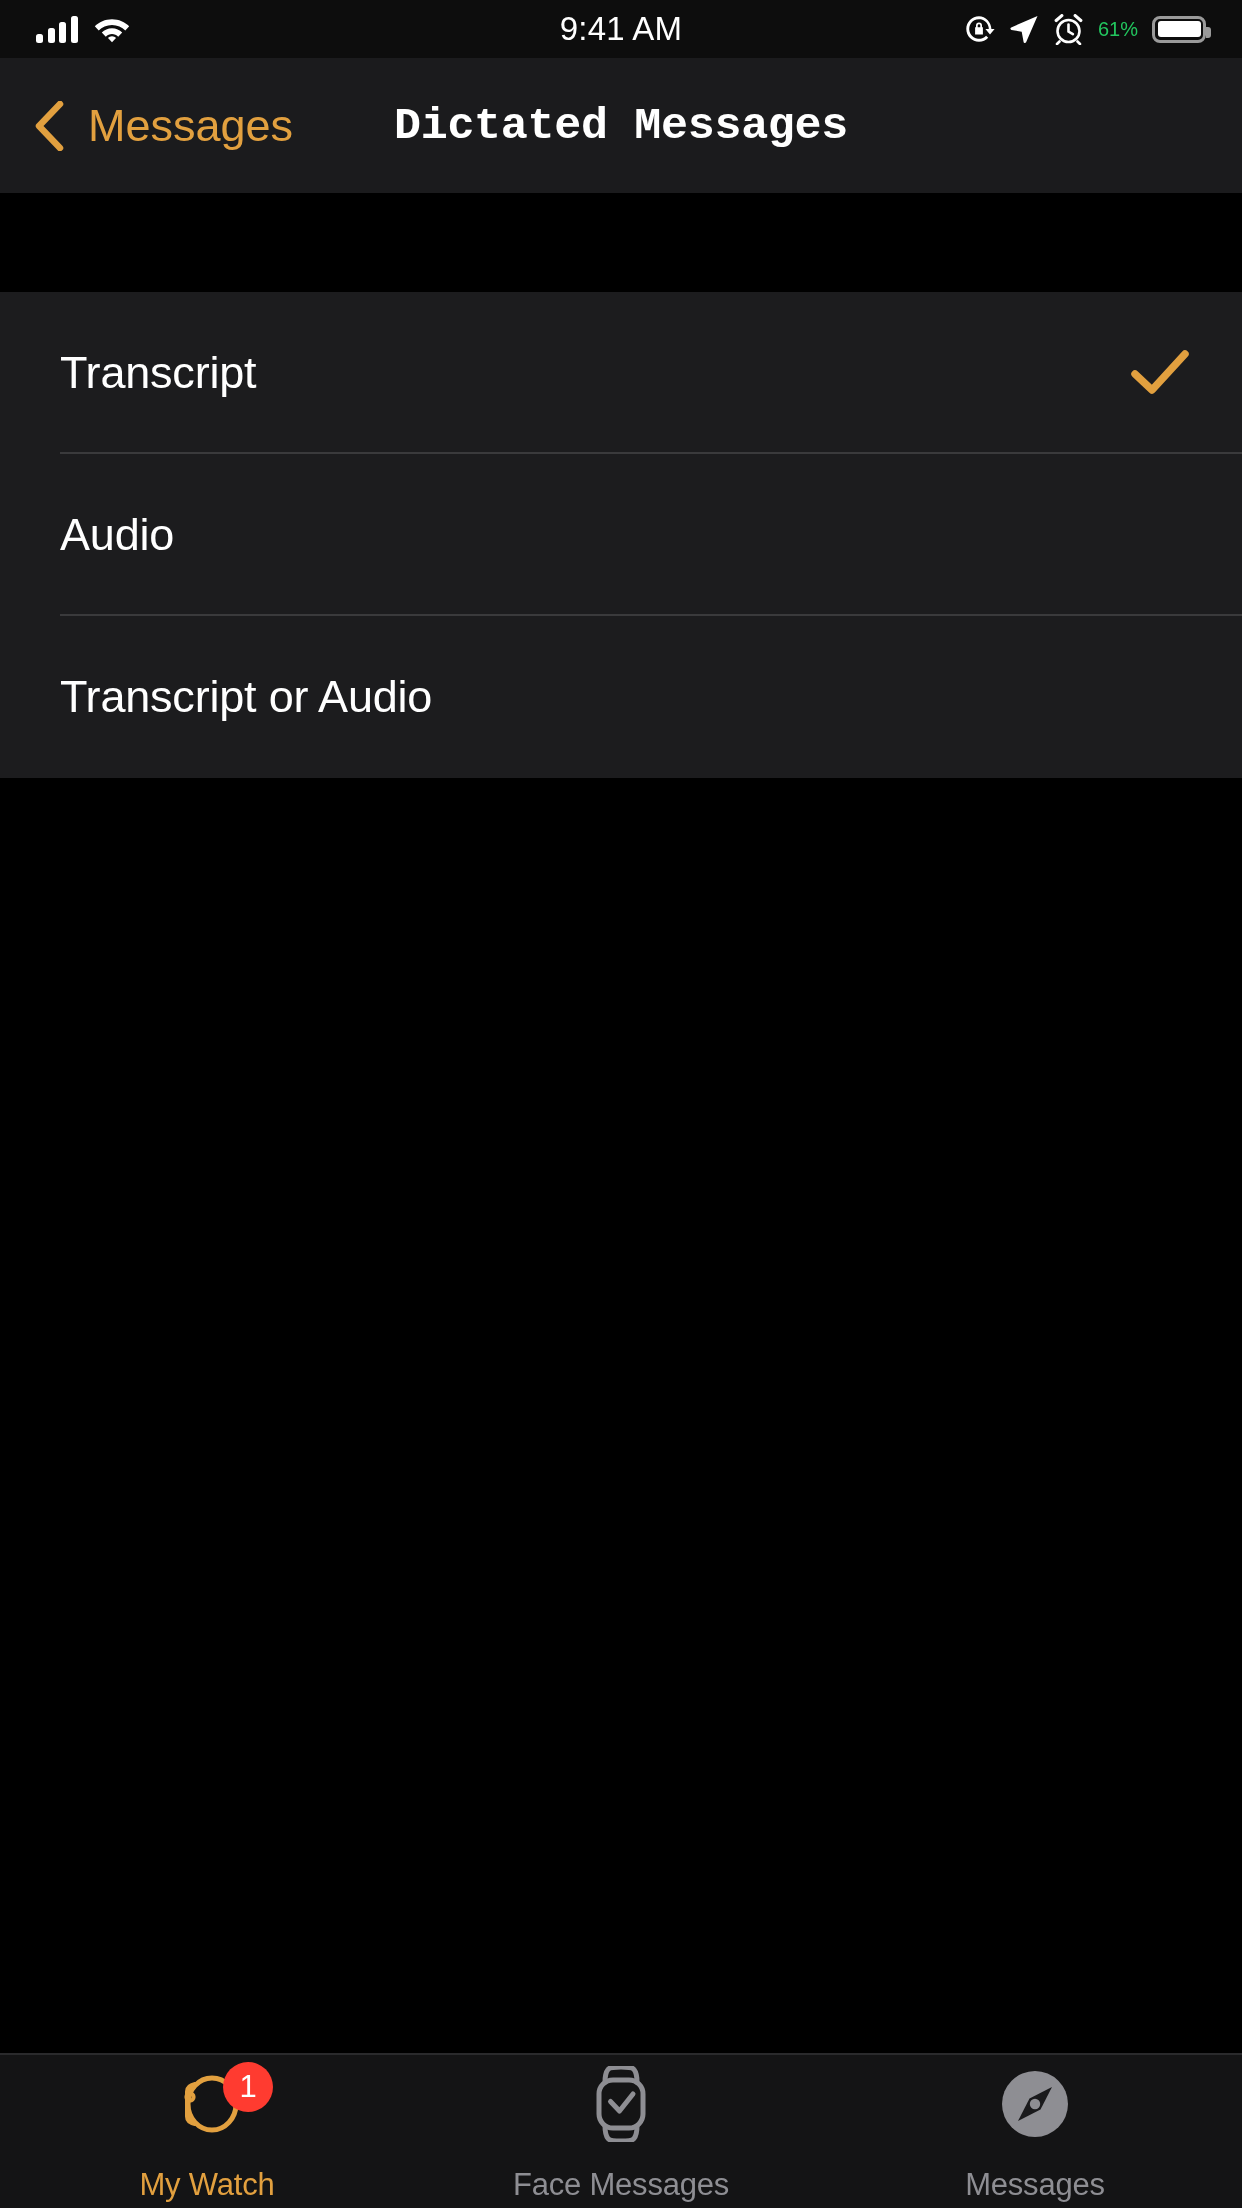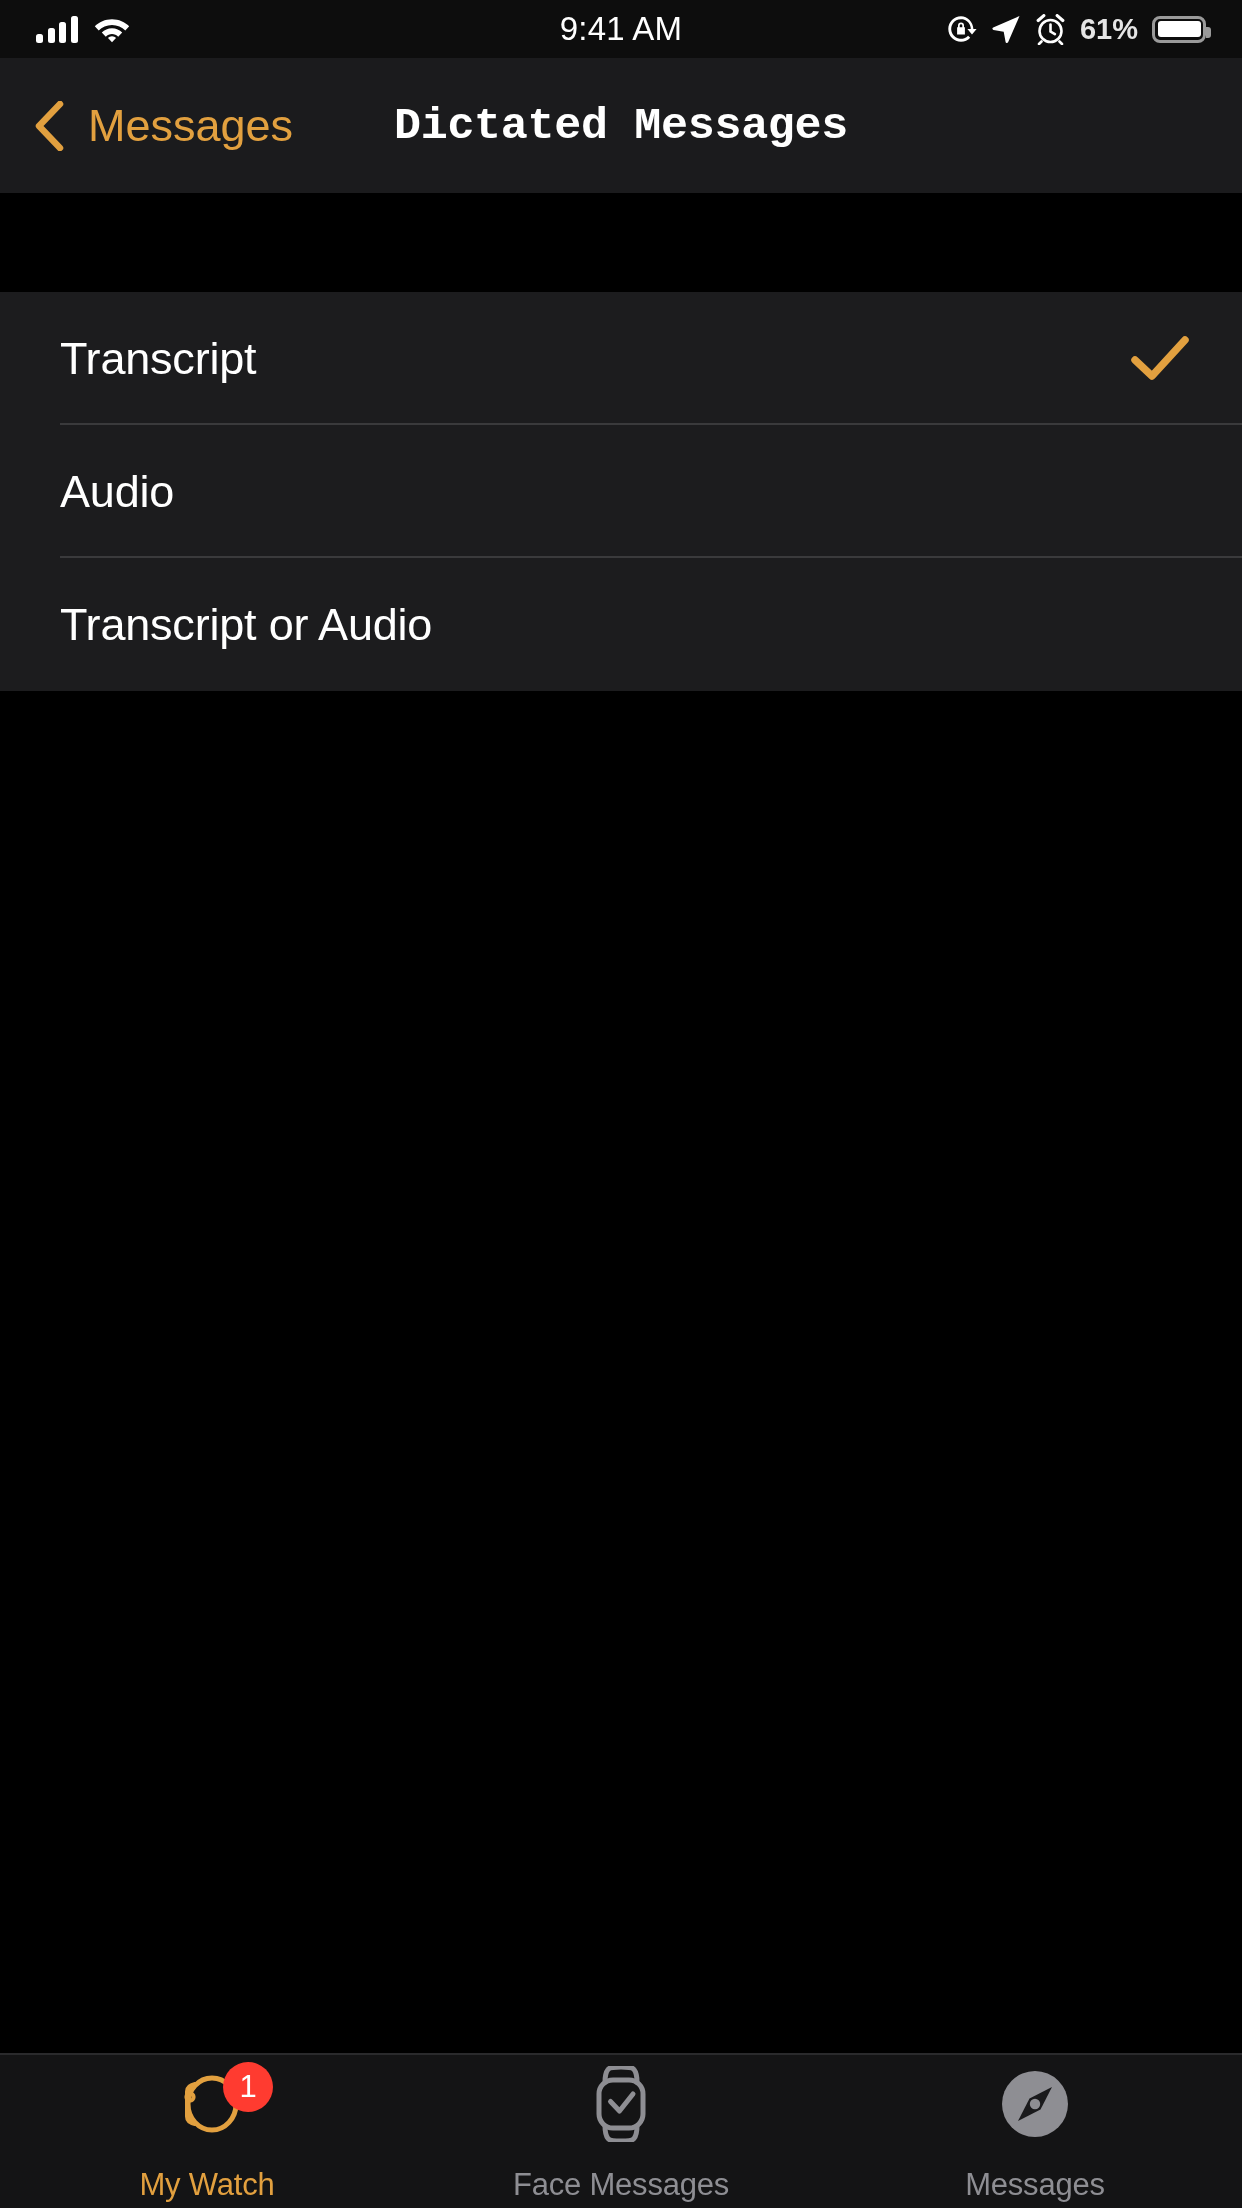--- a/index.html
+++ b/index.html
@@ -30,21 +30,21 @@
 
   .signal { display:flex; align-items:flex-end; gap:4.5px; height:28px; }
   .signal i { display:block; width:7px; background:#fff; border-radius:2.5px; }
   .signal i:nth-child(1){ height:9px; }
   .signal i:nth-child(2){ height:15px; }
   .signal i:nth-child(3){ height:21px; }
   .signal i:nth-child(4){ height:27px; }
 
   .icon-svg { display:block; }
 
-  .battery-pct { color:#e5e5e5; font-size:29px; font-weight:700; letter-spacing:0px; }
+  .battery-pct { color:#22c55e; font-size:20px; font-weight:400; letter-spacing:0px; }
   .battery {
     width:54px; height:27px; border:3px solid #9a9a9a; border-radius:8px;
     position:relative; display:flex; align-items:center; padding:2.5px;
   }
   .battery::after{
     content:""; position:absolute; right:-8px; top:8px;
     width:5px; height:11px; background:#9a9a9a; border-radius:0 3px 3px 0;
   }
   .battery-fill { height:100%; width:100%; background:#fff; border-radius:3px; }
 
@@ -69,21 +69,21 @@
   
   .content {
     position:absolute; top:193px; left:0; width:1242px; bottom:155px;
     background:#000;
   }
   .list-group {
     position:absolute; top:99px; left:0; width:1242px;
     background:#1c1c1e;
   }
   .row {
-    position:relative; height:133px; width:100%;
+    position:relative; height:162px; width:100%;
     display:flex; align-items:center; padding:0 52px 0 60px;
     cursor:pointer;
   }
   .row-label { color:#fff; font-size:45px; font-weight:400; flex:1; letter-spacing:-0.2px; }
   .row-sep {
     position:absolute; left:60px; right:0; bottom:0; height:2px;
     background:#3a3a3c;
   }
   .row:last-child .row-sep { display:none; }
   .check { margin-left:auto; display:flex; align-items:center; }

